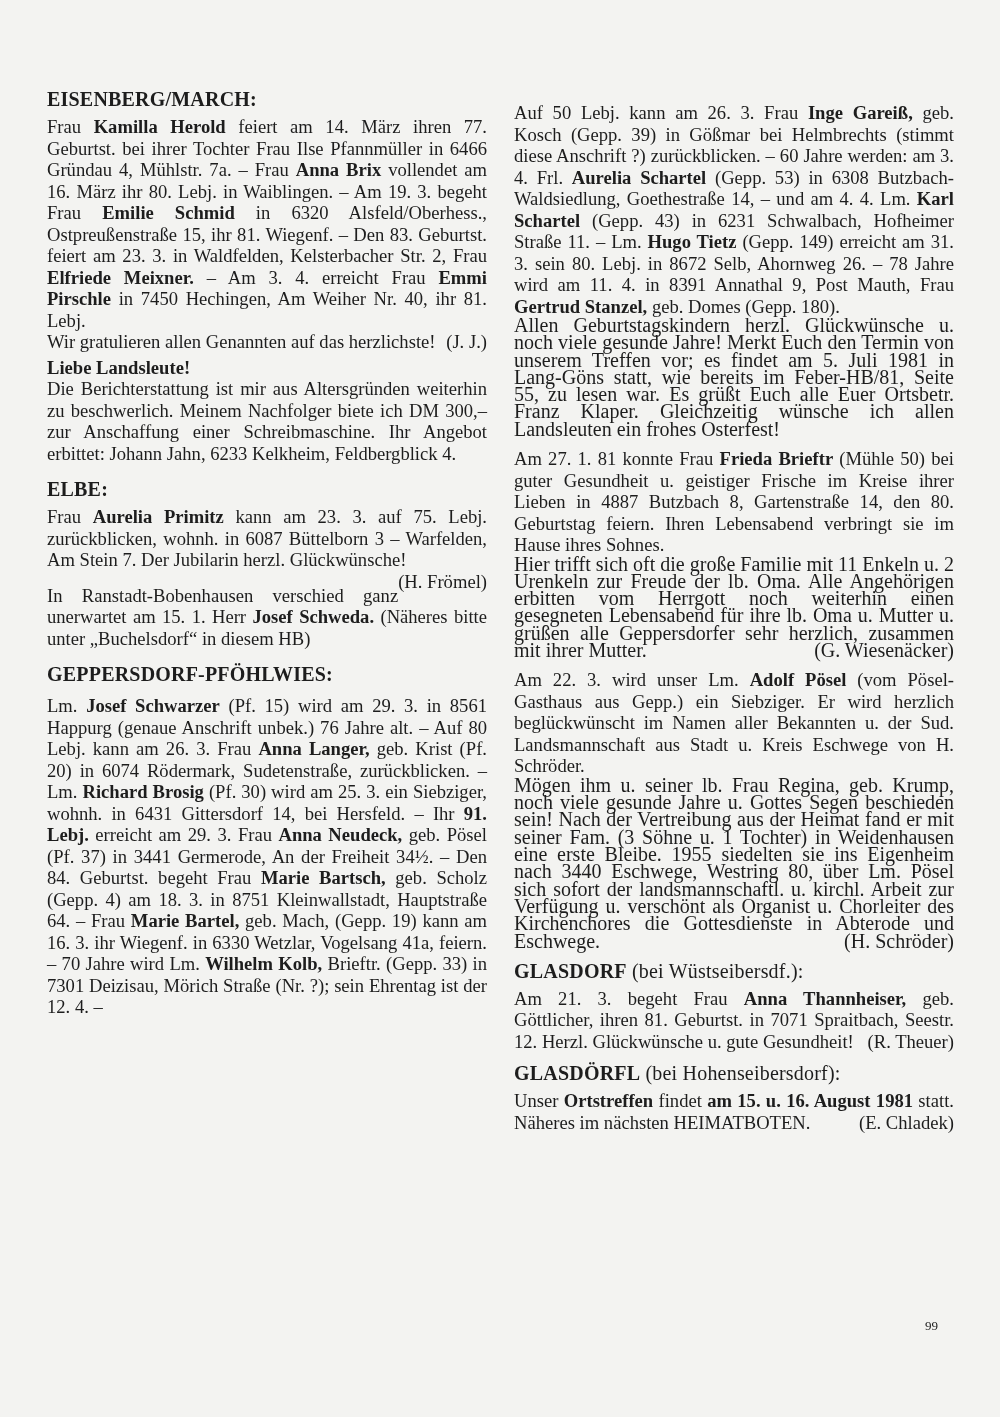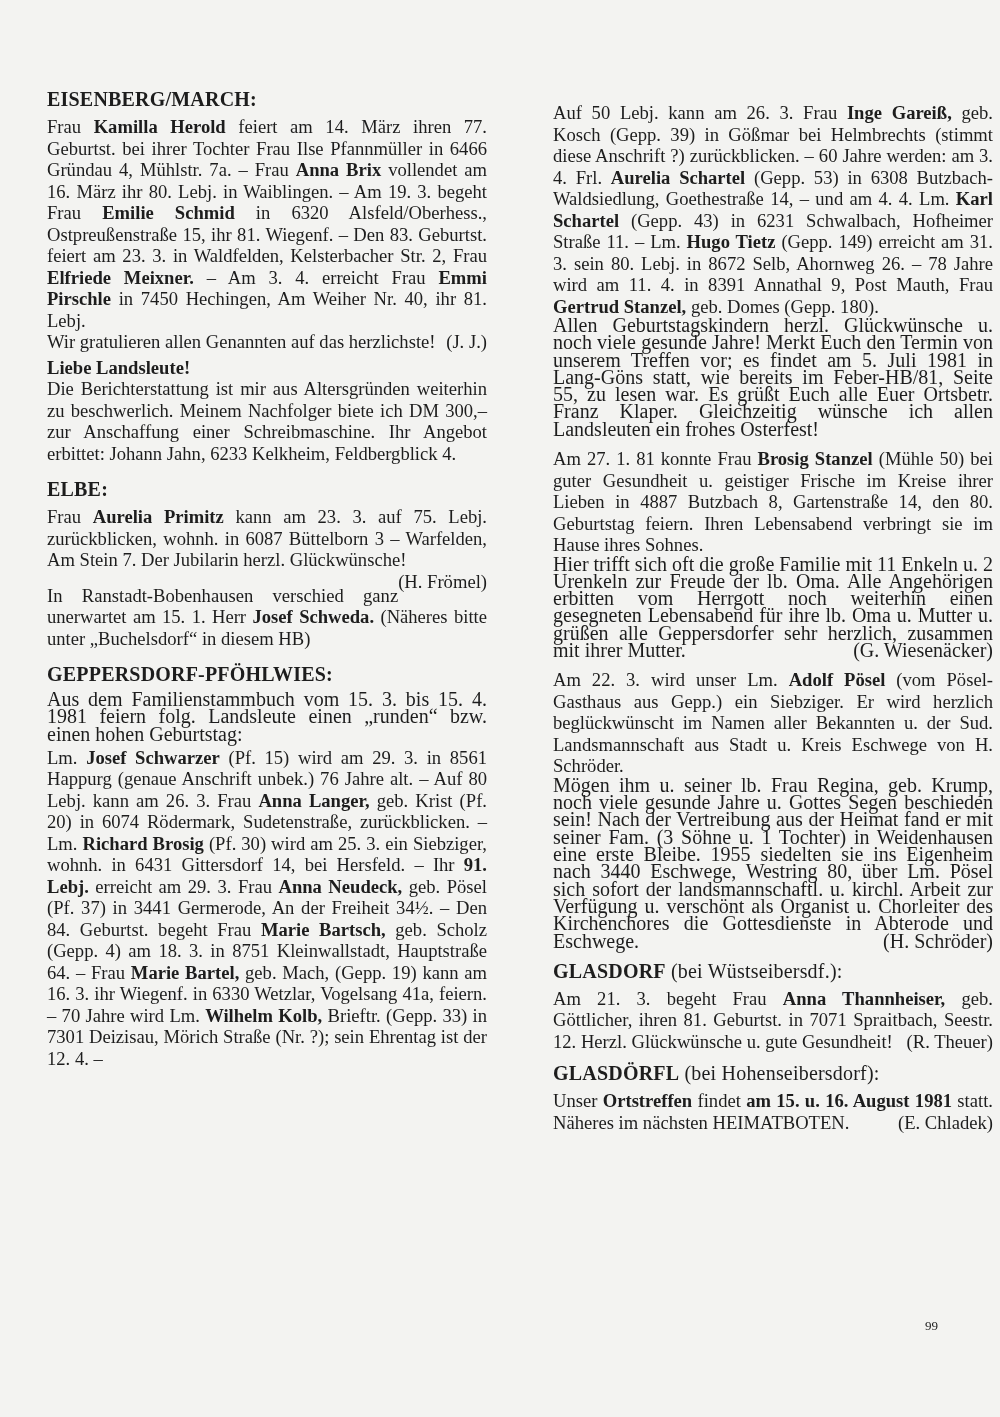--- a/index.html
+++ b/index.html
@@ -2,21 +2,21 @@
 <html><head>
 <meta charset="utf-8">
 <style>
   html, body { margin:0; padding:0; }
   body {
     width:1000px; height:1417px; background:#f3f3f1; position:relative; overflow:hidden;
     font-family:"Liberation Serif", "DejaVu Serif", serif; color:#1d1d1d;
   }
   .col { position:absolute; top:88px; width:440px; }
   #col-left { left:47px; }
-  #col-right { left:514px;margin-left:39px; }
+  #col-right { left:514px; }
   .heading { font-weight:bold; font-size:20px; letter-spacing:0.2px; margin:0 0 6px 0; line-height:22px; }
   .heading .sub { font-weight:normal; }
   .p { margin:0; text-align:justify; text-align-last:left; hyphens:manual; }
   .p.large { font-size:18.6px; line-height:21.5px; }
   .p.small { font-size:20px; line-height:17.3px; }
   .p b { font-weight:bold; }
   .sig { float:right; }
   .gap-s { height:4px; }
   .gap-m { height:10px; }
   .gap-l { height:14px; }
@@ -32,30 +32,29 @@
     <div class="gap-s"></div>
     <p class="p large"><b>Liebe Landsleute!</b></p>
     <p class="p large"><span>Die Berichterstattung ist mir aus Altersgründen weiterhin zu beschwerlich. Meinem Nachfolger biete ich DM 300,– zur Anschaffung einer Schreibmaschine. Ihr Angebot erbittet: Johann Jahn, 6233 Kelkheim, Feldbergblick 4.</span></p>
     <div class="gap-l"></div>
     <div class="heading"><span>ELBE:</span></div>
     <p class="p large"><span>Frau </span><b>Aurelia Primitz</b><span> kann am 23. 3. auf 75. Lebj. zurückblicken, wohnh. in 6087 Büttelborn 3 – Warfelden, Am Stein 7. Der Jubilarin herzl. Glückwünsche!</span><span class="sig">(H. Frömel)</span></p>
     <div class="gap-l"></div>
     <p class="p large"><span>In Ranstadt-Bobenhausen verschied ganz unerwartet am 15. 1. Herr </span><b>Josef Schweda.</b><span> (Näheres bitte unter „Buchelsdorf“ in diesem HB)</span></p>
     <div class="gap-l"></div>
     <div class="heading"><span>GEPPERSDORF-PFÖHLWIES:</span></div>
-    <p class="p small"><span>Aus dem Familienstammbuch vom 15. 3. bis 15. 4. 1981 feiern folg. Landsleute einen „runden“ bzw. einen hohen Geburtstag:</span></p>
     <div class="gap-s"></div>
     <p class="p large"><span>Lm. </span><b>Josef Schwarzer</b><span> (Pf. 15) wird am 29. 3. in 8561 Happurg (genaue Anschrift unbek.) 76 Jahre alt. – Auf 80 Lebj. kann am 26. 3. Frau </span><b>Anna Langer,</b><span> geb. Krist (Pf. 20) in 6074 Rödermark, Sudetenstraße, zurückblicken. – Lm. </span><b>Richard Brosig</b><span> (Pf. 30) wird am 25. 3. ein Siebziger, wohnh. in 6431 Gittersdorf 14, bei Hersfeld. – Ihr </span><b>91. Lebj.</b><span> erreicht am 29. 3. Frau </span><b>Anna Neudeck,</b><span> geb. Pösel (Pf. 37) in 3441 Germerode, An der Freiheit 34½. – Den 84. Geburtst. begeht Frau </span><b>Marie Bartsch,</b><span> geb. Scholz (Gepp. 4) am 18. 3. in 8751 Kleinwallstadt, Hauptstraße 64. – Frau </span><b>Marie Bartel,</b><span> geb. Mach, (Gepp. 19) kann am 16. 3. ihr Wiegenf. in 6330 Wetzlar, Vogelsang 41a, feiern. – 70 Jahre wird Lm. </span><b>Wilhelm Kolb,</b><span> Brieftr. (Gepp. 33) in 7301 Deizisau, Mörich Straße (Nr. ?); sein Ehrentag ist der 12. 4. –</span></p>
   </div>
 <div id="col-right" class="col">
     <div class="gap-l"></div>
     <p class="p large"><span>Auf 50 Lebj. kann am 26. 3. Frau </span><b>Inge Gareiß,</b><span> geb. Kosch (Gepp. 39) in Gößmar bei Helmbrechts (stimmt diese Anschrift ?) zurückblicken. – 60 Jahre werden: am 3. 4. Frl. </span><b>Aurelia Schartel</b><span> (Gepp. 53) in 6308 Butzbach-Waldsiedlung, Goethestraße 14, – und am 4. 4. Lm. </span><b>Karl Schartel</b><span> (Gepp. 43) in 6231 Schwalbach, Hofheimer Straße 11. – Lm. </span><b>Hugo Tietz</b><span> (Gepp. 149) erreicht am 31. 3. sein 80. Lebj. in 8672 Selb, Ahornweg 26. – 78 Jahre wird am 11. 4. in 8391 Annathal 9, Post Mauth, Frau </span><b>Gertrud Stanzel,</b><span> geb. Domes (Gepp. 180).</span></p>
     <p class="p small"><span>Allen Geburtstagskindern herzl. Glückwünsche u. noch viele gesunde Jahre! Merkt Euch den Termin von unserem Treffen vor; es findet am 5. Juli 1981 in Lang-Göns statt, wie bereits im Feber-HB/81, Seite 55, zu lesen war. Es grüßt Euch alle Euer Ortsbetr. Franz Klaper. Gleichzeitig wünsche ich allen Landsleuten ein frohes Osterfest!</span></p>
     <div class="gap-m"></div>
-    <p class="p large"><span>Am 27. 1. 81 konnte Frau </span><b>Brosig Stanzel</b><span> (Mühle 50) bei guter Gesundheit u. geistiger Frische im Kreise ihrer Lieben in 4887 Butzbach 8, Gartenstraße 14, den 80. Geburtstag feiern. Ihren Lebensabend verbringt sie im Hause ihres Sohnes.</span></p>
+    <p class="p large"><span>Am 27. 1. 81 konnte Frau </span><b>Frieda Brieftr</b><span> (Mühle 50) bei guter Gesundheit u. geistiger Frische im Kreise ihrer Lieben in 4887 Butzbach 8, Gartenstraße 14, den 80. Geburtstag feiern. Ihren Lebensabend verbringt sie im Hause ihres Sohnes.</span></p>
     <p class="p small"><span>Hier trifft sich oft die große Familie mit 11 Enkeln u. 2 Urenkeln zur Freude der lb. Oma. Alle Angehörigen erbitten vom Herrgott noch weiterhin einen gesegneten Lebensabend für ihre lb. Oma u. Mutter u. grüßen alle Geppersdorfer sehr herzlich, zusammen mit ihrer Mutter.</span><span class="sig">(G. Wiesenäcker)</span></p>
     <div class="gap-m"></div>
     <p class="p large"><span>Am 22. 3. wird unser Lm. </span><b>Adolf Pösel</b><span> (vom Pösel-Gasthaus aus Gepp.) ein Siebziger. Er wird herzlich beglückwünscht im Namen aller Bekannten u. der Sud. Landsmannschaft aus Stadt u. Kreis Eschwege von H. Schröder.</span></p>
     <p class="p small"><span>Mögen ihm u. seiner lb. Frau Regina, geb. Krump, noch viele gesunde Jahre u. Gottes Segen beschieden sein! Nach der Vertreibung aus der Heimat fand er mit seiner Fam. (3 Söhne u. 1 Tochter) in Weidenhausen eine erste Bleibe. 1955 siedelten sie ins Eigenheim nach 3440 Eschwege, Westring 80, über Lm. Pösel sich sofort der landsmannschaftl. u. kirchl. Arbeit zur Verfügung u. verschönt als Organist u. Chorleiter des Kirchenchores die Gottesdienste in Abterode und Eschwege.</span><span class="sig">(H. Schröder)</span></p>
     <div class="gap-m"></div>
     <div class="heading"><span>GLASDORF</span><span class="sub"> (bei Wüstseibersdf.):</span></div>
     <p class="p large"><span>Am 21. 3. begeht Frau </span><b>Anna Thannheiser,</b><span> geb. Göttlicher, ihren 81. Geburtst. in 7071 Spraitbach, Seestr. 12. Herzl. Glückwünsche u. gute Gesundheit!</span><span class="sig">(R. Theuer)</span></p>
     <div class="gap-m"></div>
     <div class="heading"><span>GLASDÖRFL</span><span class="sub"> (bei Hohenseibersdorf):</span></div>
     <p class="p large"><span>Unser </span><b>Ortstreffen</b><span> findet </span><b>am 15. u. 16. August 1981</b><span> statt. Näheres im nächsten HEIMATBOTEN.</span><span class="sig">(E. Chladek)</span></p>

